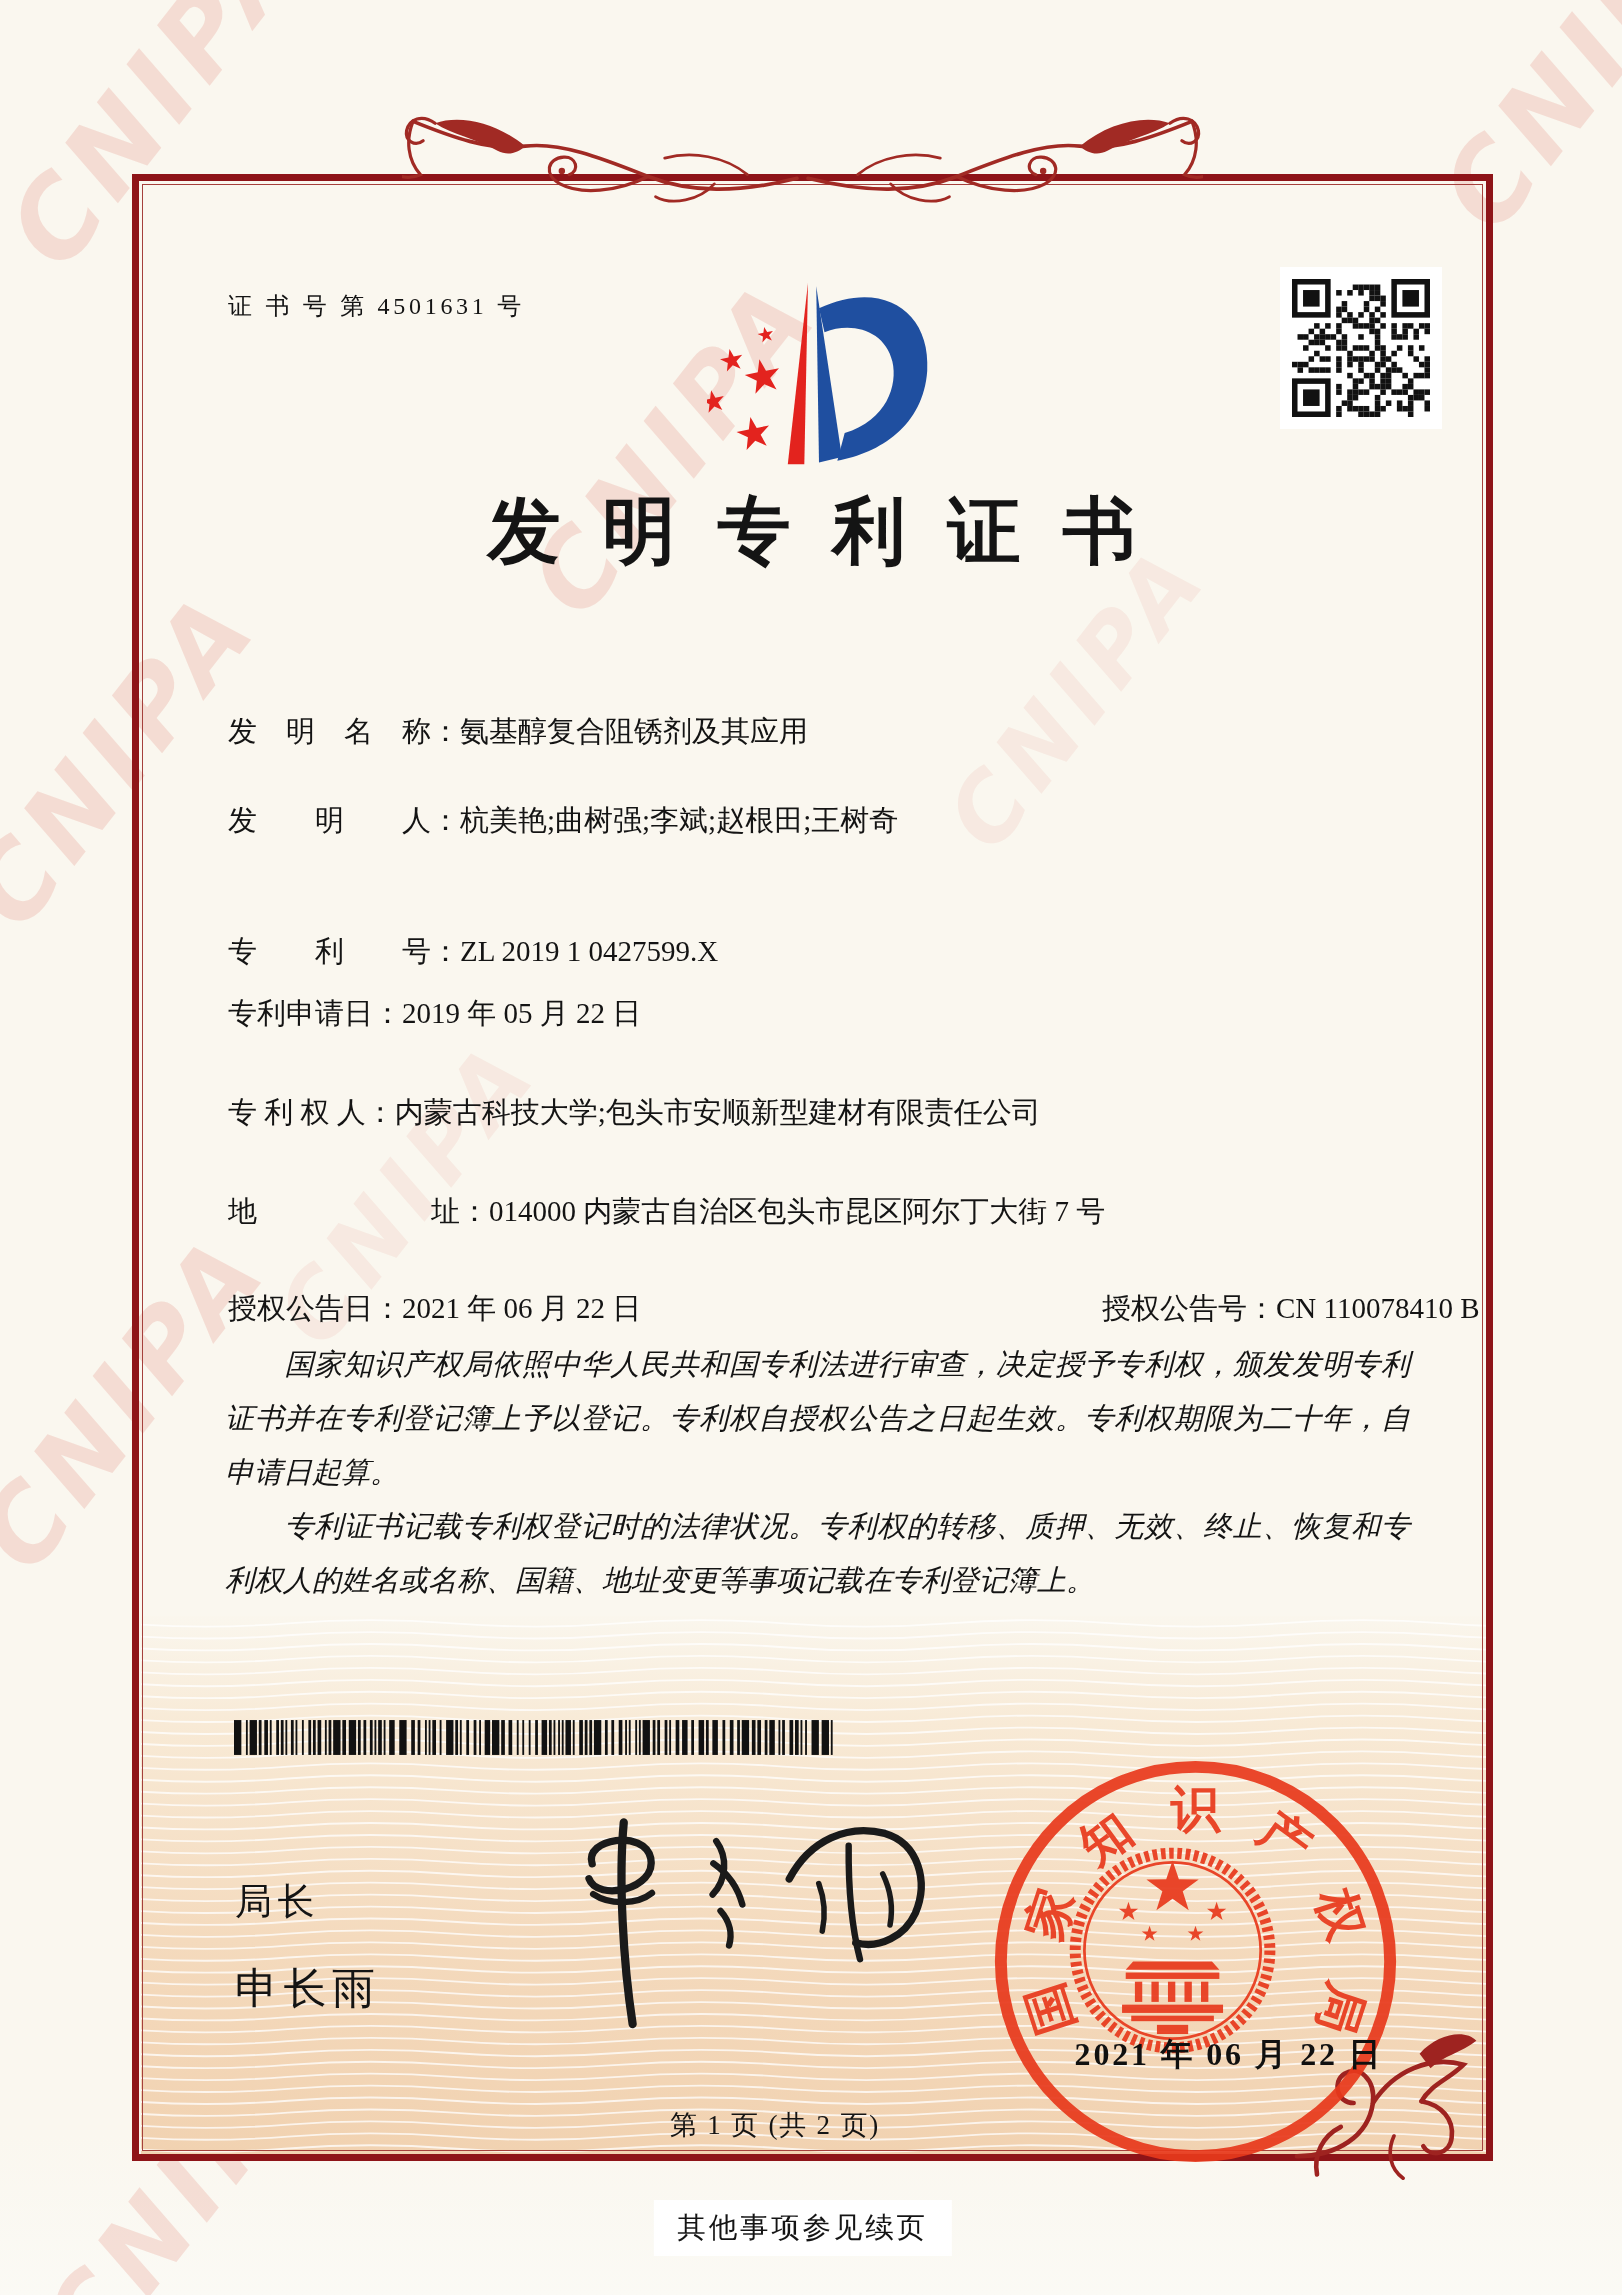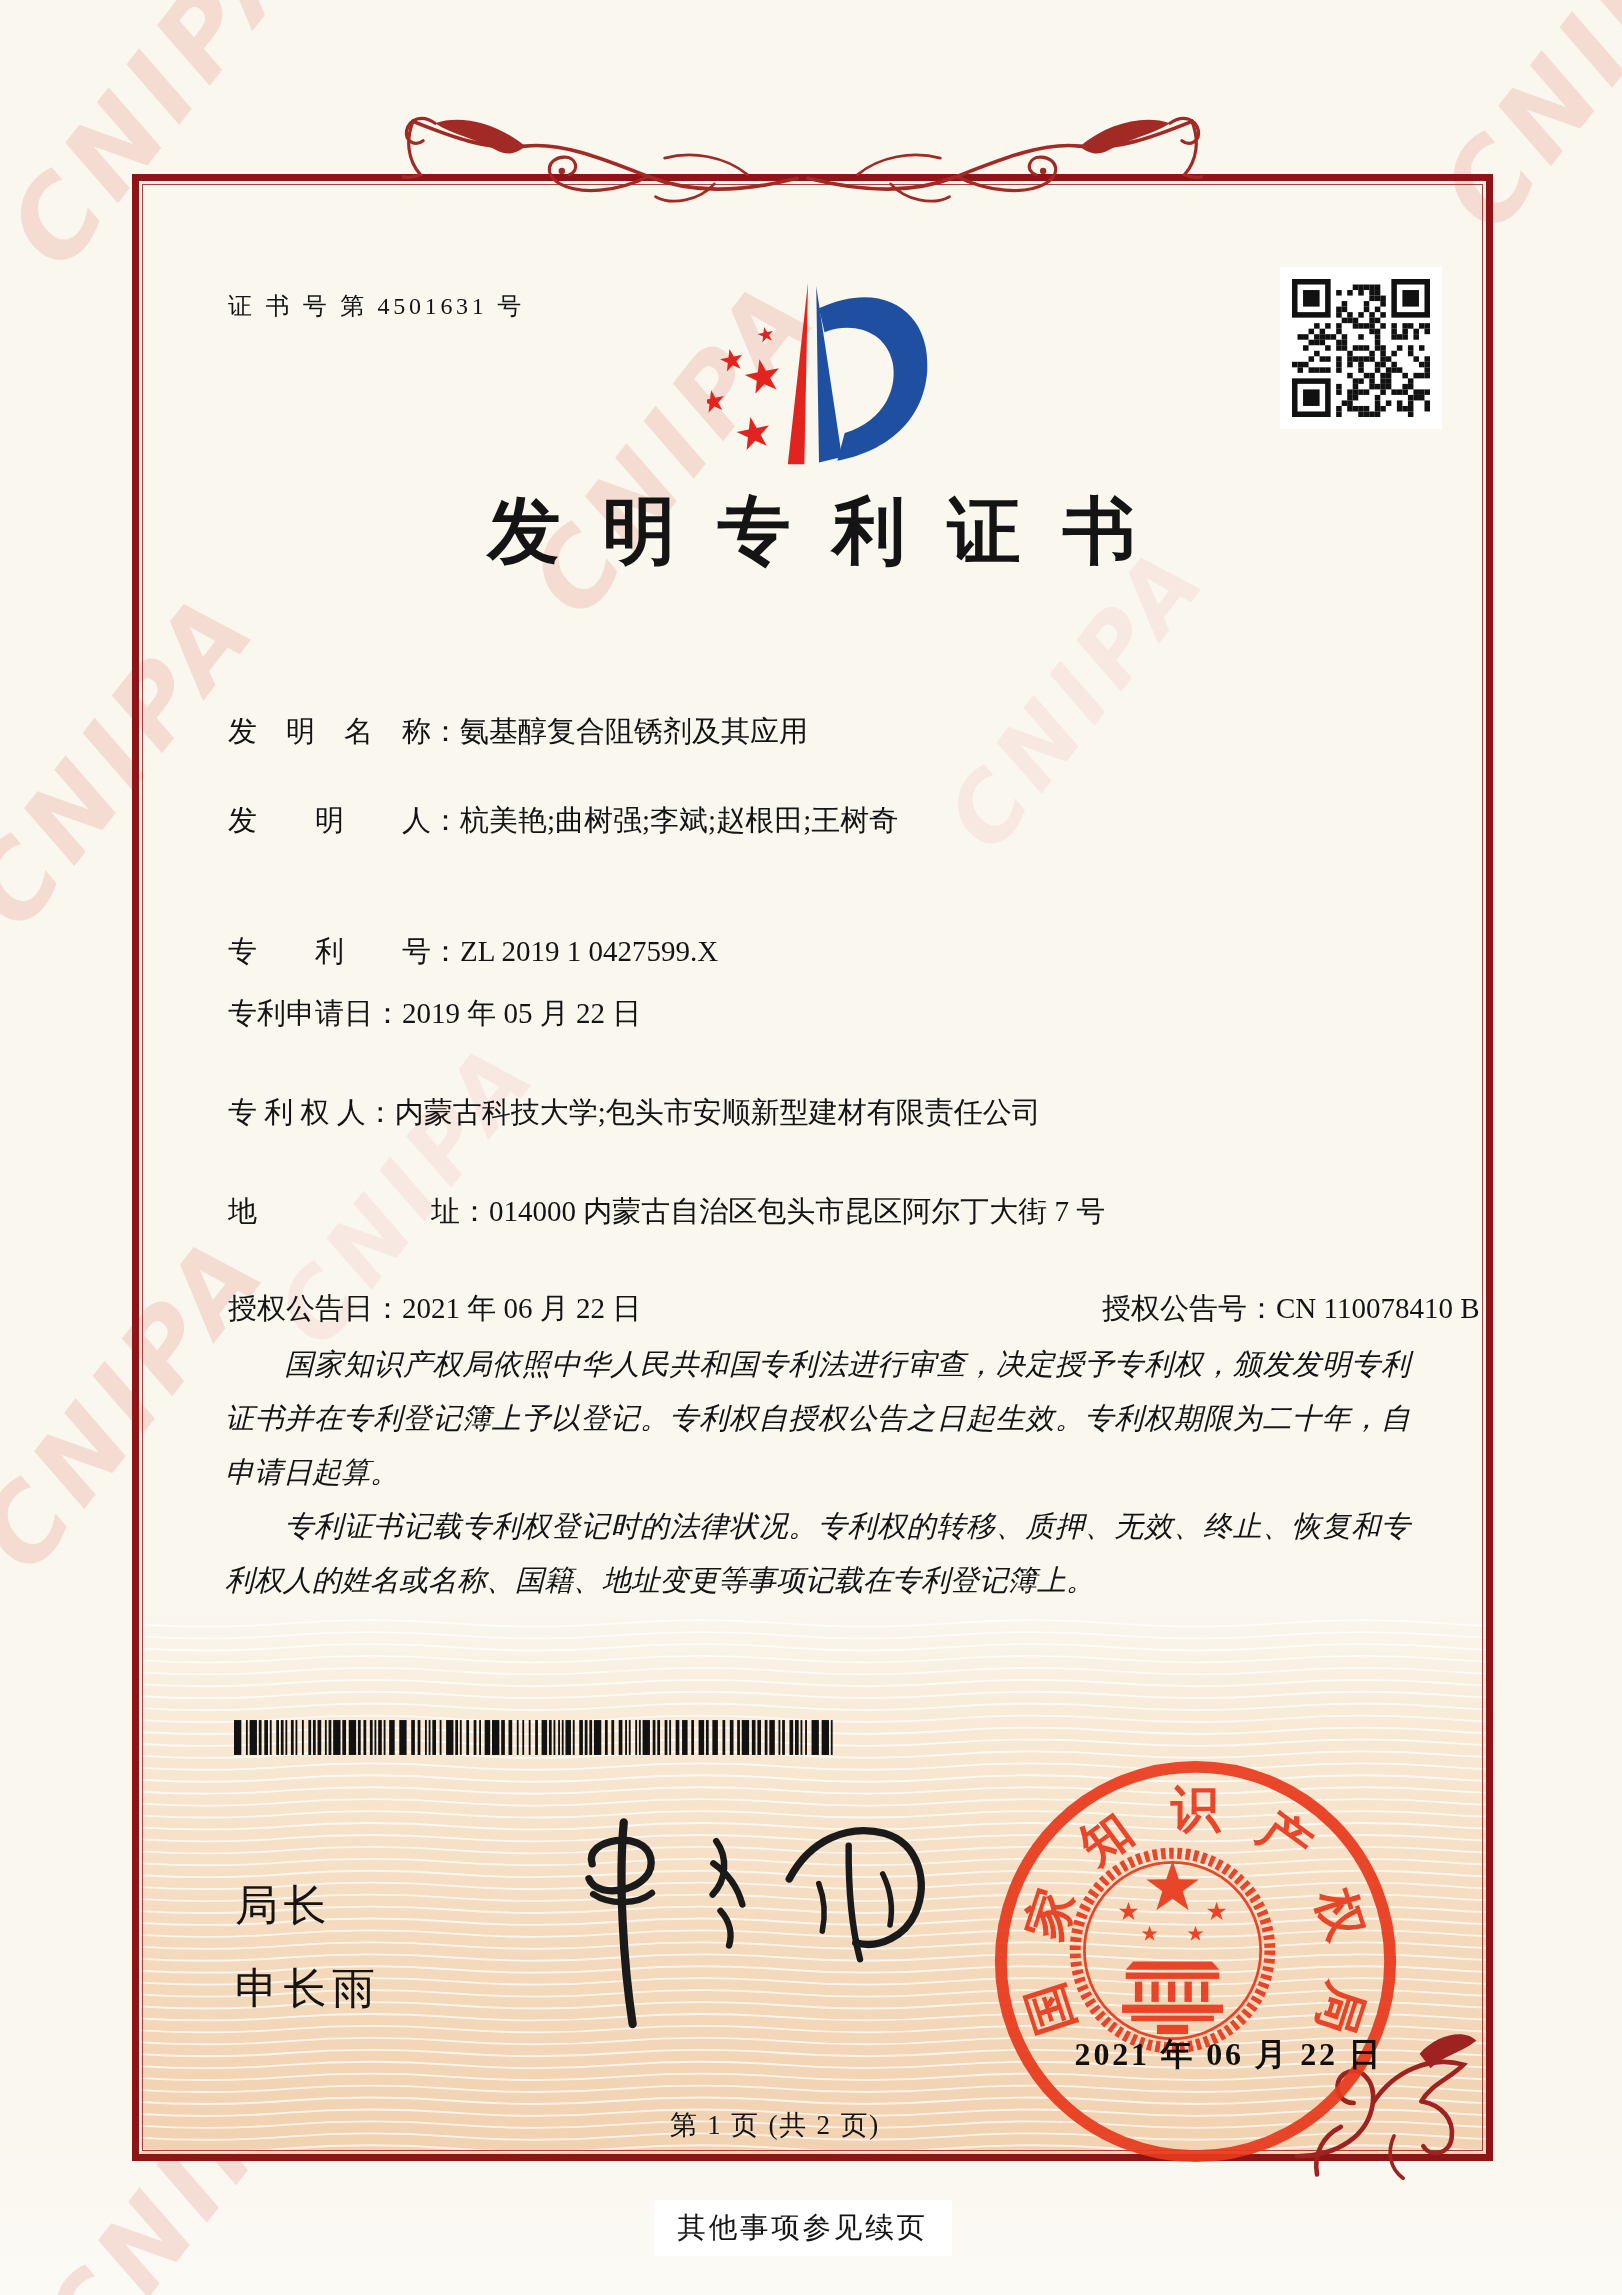--- a/index.html
+++ b/index.html
@@ -48,21 +48,21 @@
   }
   .row{position:absolute;left:228px;font-size:29px;white-space:nowrap;}
   .row .lbl{display:inline;}
   .grant2{position:absolute;left:874px;top:0;}
   #paras{position:absolute;left:225px;top:1337px;width:1185px;font-style:italic;}
   #paras p{
     margin:0;font-size:29px;line-height:54px;
     text-align:justify;text-justify:inter-ideograph;
     text-indent:2.05em;
   }
-  #officer-title{position:absolute;left:235px;top:1877px;font-size:43px;font-family:"Liberation Sans","DejaVu Sans",sans-serif;font-weight:500;letter-spacing:5.5px;}
+  #officer-title{position:absolute;left:235px;top:1877px;font-size:37px;font-family:"Liberation Sans","DejaVu Sans",sans-serif;font-weight:500;letter-spacing:5.5px;}
   #officer-name{position:absolute;left:235px;top:1960px;font-size:43px;font-family:Liberation Serif, serif;font-weight:500;letter-spacing:5.5px;}
   #sealdate{
     position:absolute;left:1027px;top:2033px;width:404px;text-align:center;
     font-size:32px;font-weight:700;letter-spacing:2.8px;color:#101010;z-index:6;
   }
   #pageinfo{position:absolute;left:0;right:73px;top:2107px;text-align:center;font-size:27px;letter-spacing:1.8px;}
   #bottomnote{
     position:absolute;left:50%;top:2200px;transform:translateX(-53%);
     background:#ffffff;padding:9.2px 24px;font-size:28.5px;letter-spacing:2.8px;
   }

